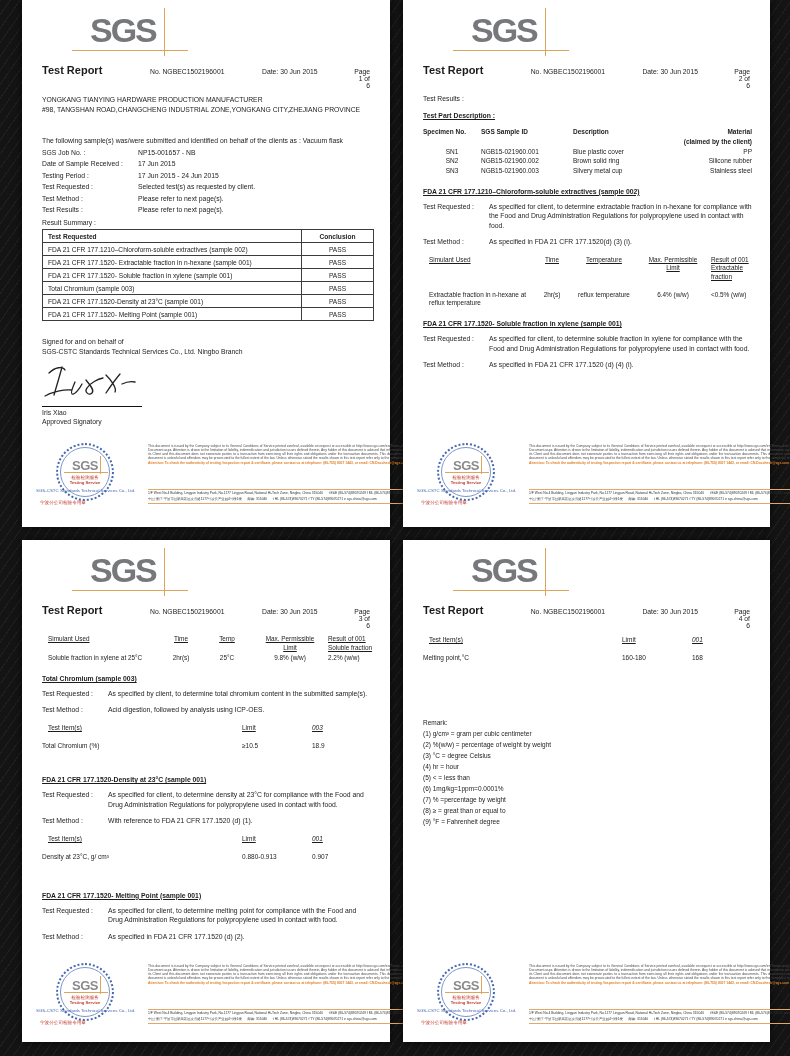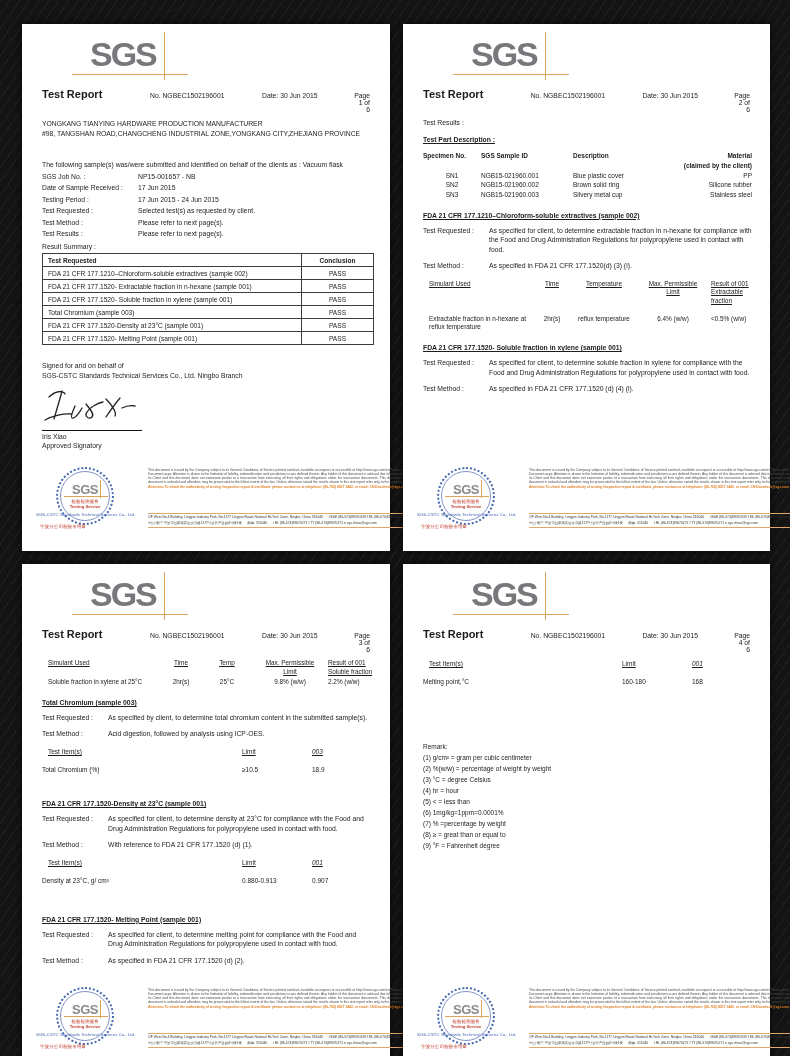--- a/index.html
+++ b/index.html
@@ -8,21 +8,20 @@
     position:relative;
     font-family:"Liberation Sans", sans-serif;
     background-color:#141414;
     background-image:repeating-linear-gradient(125deg, rgba(255,255,255,0.05) 0px, rgba(255,255,255,0.05) 1px, transparent 1px, transparent 8px);
     overflow:hidden;
     color:#1c1c1c;
   }
   .page {
     position:absolute; background:#ffffff;
     box-shadow:0 0 8px rgba(0,0,0,0.7);
-    margin-top:24px;
   }
   #p1 { left:22px;  top:0;     width:368px; height:527px; }
   #p2 { left:403px; top:0;     width:367px; height:527px; }
   #p3 { left:22px;  top:540px; width:368px; height:502px; }
   #p4 { left:403px; top:540px; width:367px; height:502px; }
 
   .content { padding:0 16px 0 20px; }
 
   
   .sgslogo { position:relative; margin:10px 0 2px 36px; width:110px; height:46px; }

